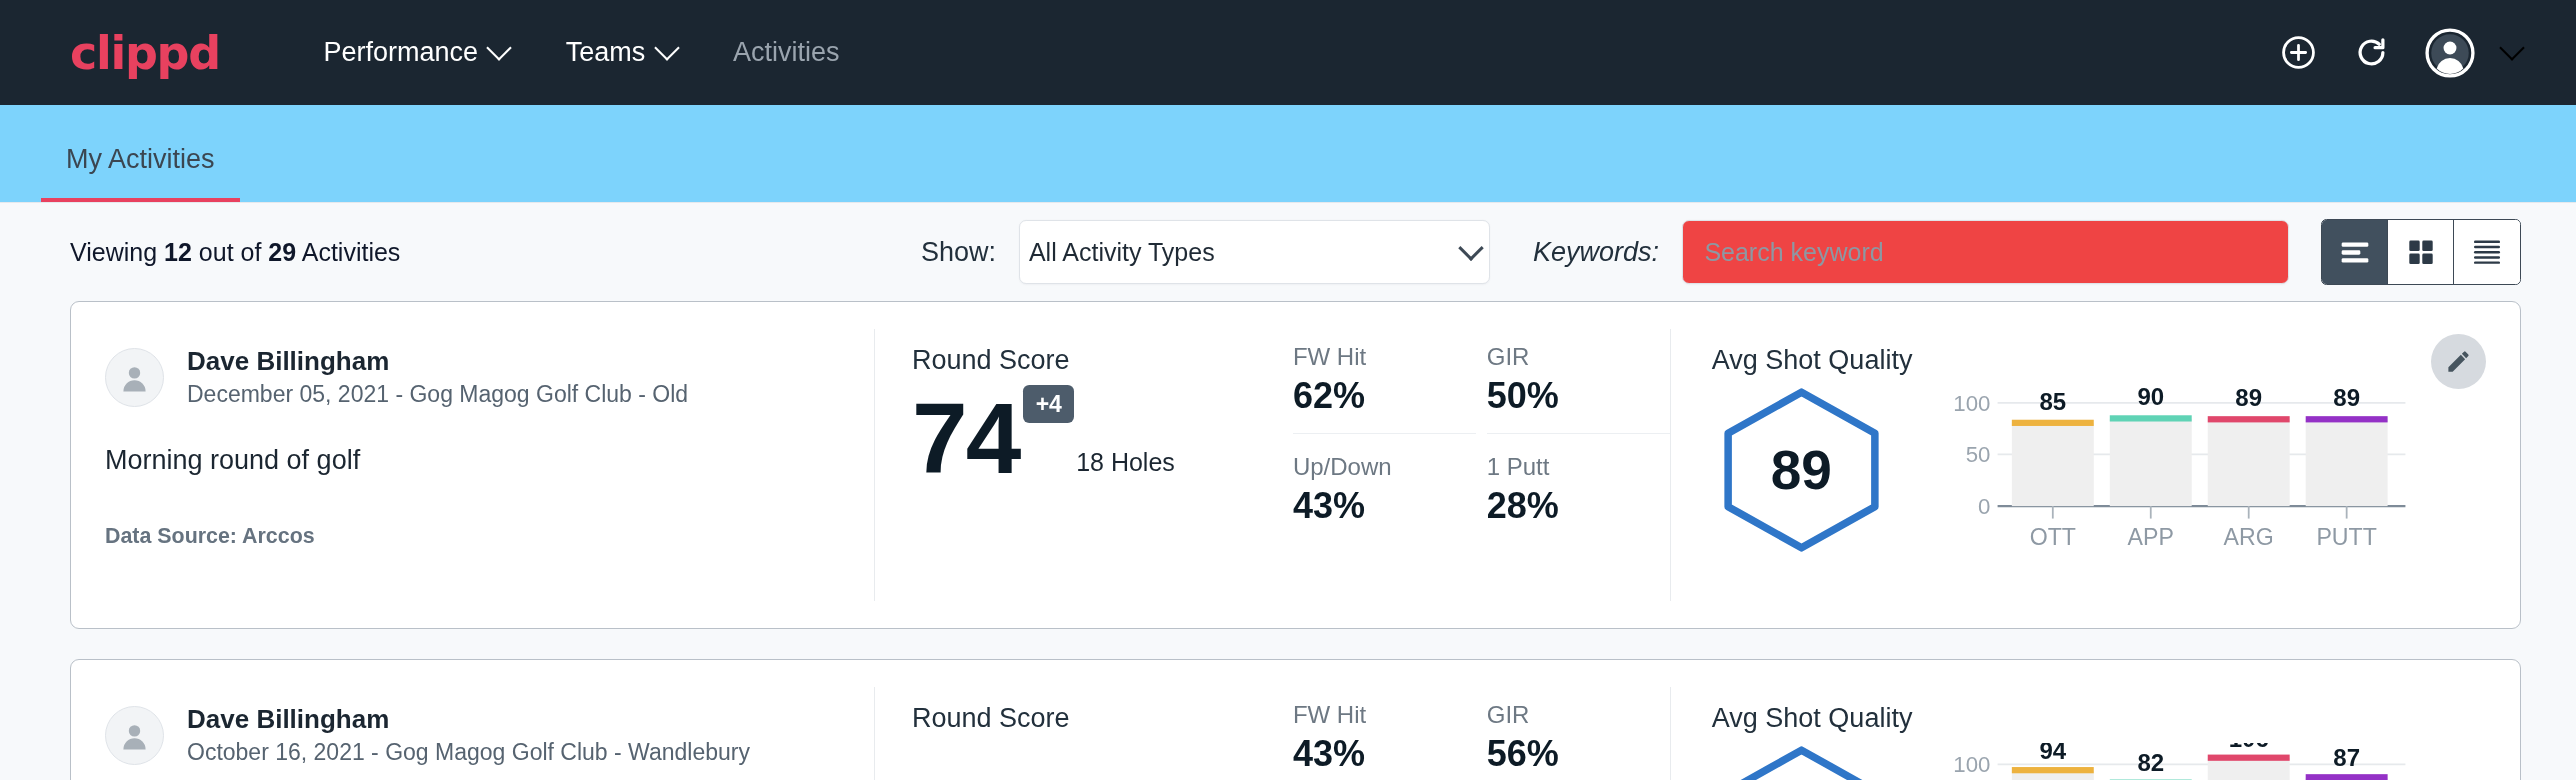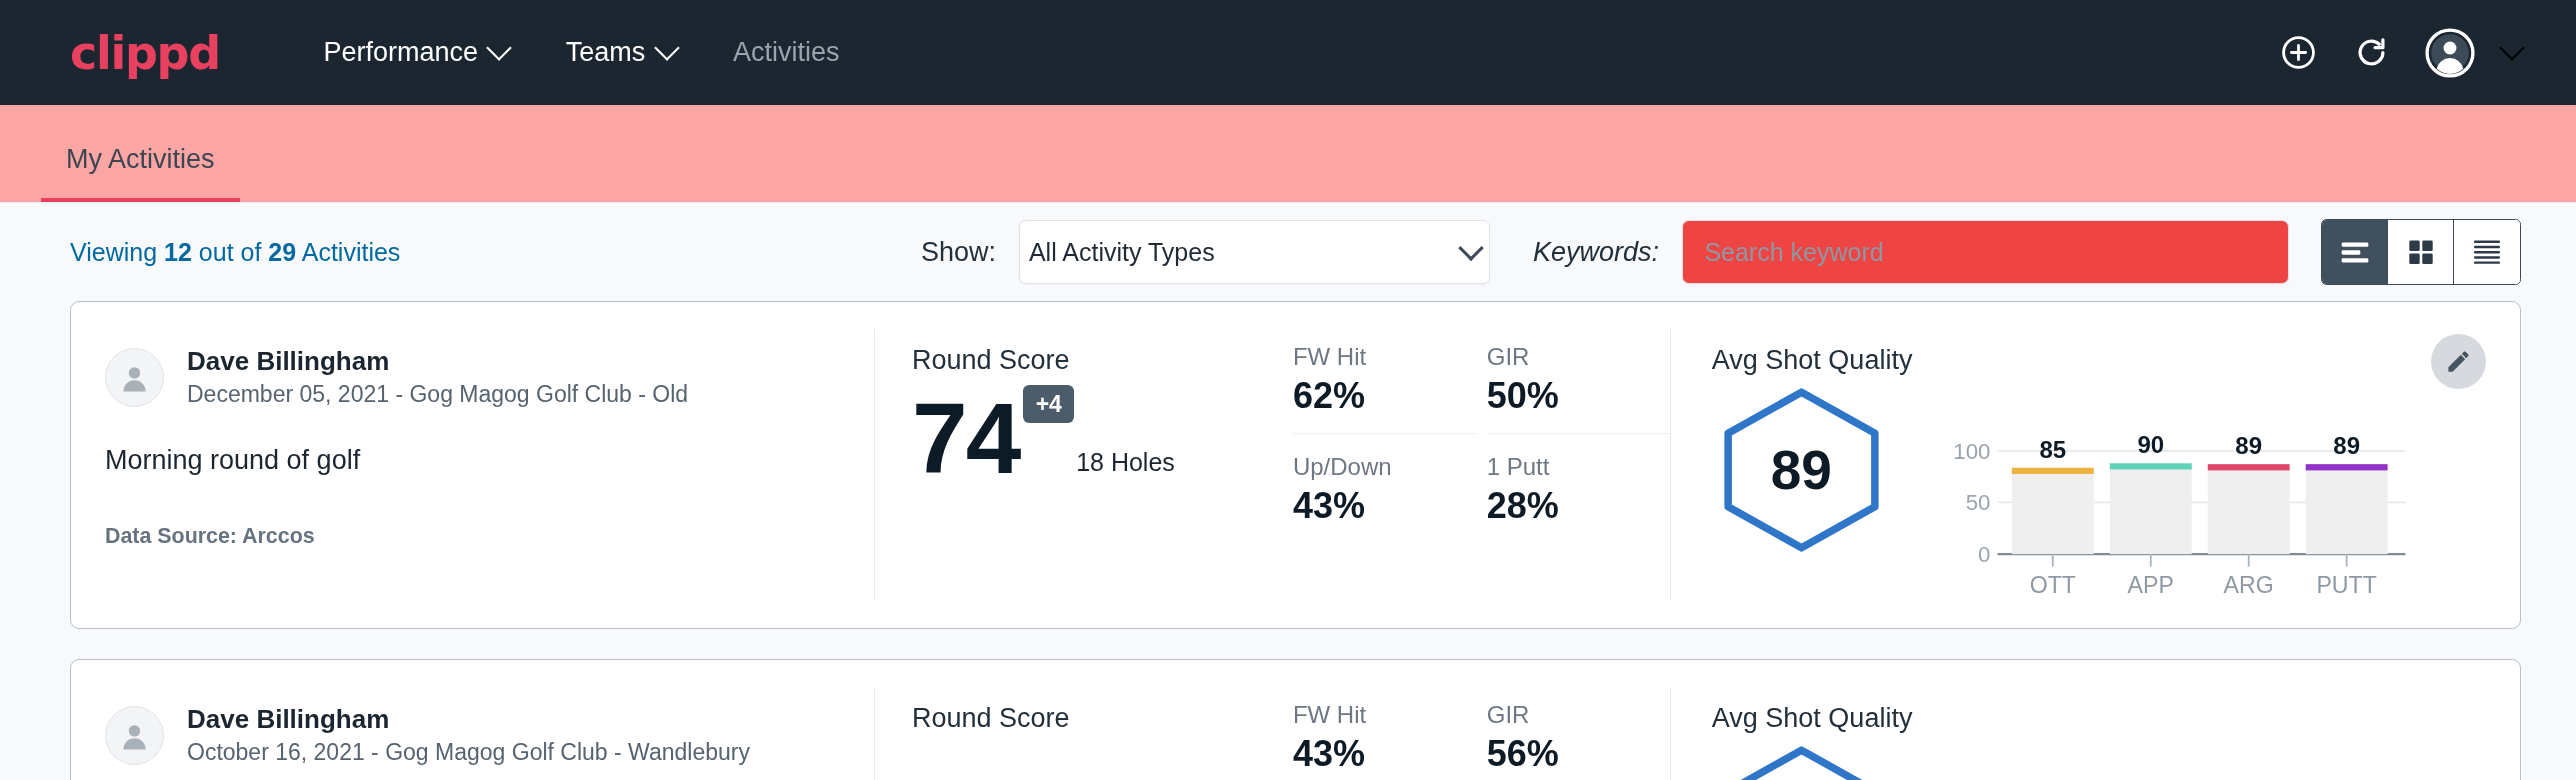--- a/index.html
+++ b/index.html
@@ -43,21 +43,21 @@
     transform: rotate(45deg) translate(-3.6px,-3.6px);
     flex: none;
   }
   .nav-spacer { flex: 1; }
   .nav-icons { display: flex; align-items: center; gap: 34px; }
   .icon-btn { cursor: pointer; display: flex; align-items: center; justify-content: center; }
 
   
   .tabbar {
     height: 98px;
-    background: #fca5a5;
+    background: #7dd3fc;
     display: flex;
     align-items: flex-end;
     padding-left: 41px;
     border-bottom: 0.9px solid #e6e9ed;
   }
   .tab {
     font-size: 27px;
     color: #46505a;
     padding: 0 25px 23px 25px;
     cursor: pointer;
@@ -65,21 +65,21 @@
   }
   .tab.active { border-bottom-color: #e8415f; color: #3b4651; }
 
   
   .toolbar {
     height: 98px;
     display: flex;
     align-items: center;
     padding: 0 55px 0 70px;
   }
-  .viewing { font-size: 25px; color: #0369a1; }
+  .viewing { font-size: 25px; color: #0f172a; }
   .viewing b { font-weight: 700; }
   .tb-spacer { flex: 1; }
   .tb-label { font-size: 27px; color: #22303c; margin-right: 23px; white-space: nowrap; }
 
   .select {
     width: 471px; height: 64px;
     background: #fff;
     border: 0.9px solid #dfe3e8;
     border-radius: 7.1px;
     display: flex; align-items: center;
@@ -204,21 +204,21 @@
   .quality-body { display: flex; align-items: flex-start; margin-top: 9px; }
   .hexwrap { width: 187px; flex: none; position: relative; }
   .hexnum {
     position: absolute;
     top: 0; left: 0; width: 179px; height: 170px;
     display: flex; align-items: center; justify-content: center;
     font-size: 55px; font-weight: 700; color: #0d1b26;
   }
 
   
-  .chart { margin-left: 25px; position: relative; width: 482px; height: 196px; margin-top: 48px; }
+  .chart { margin-left: 25px; position: relative; width: 482px; height: 196px; }
   .chart svg { display: block; }
 
   .edit-btn {
     position: absolute;
     top: 32px; right: 34px;
     width: 55px; height: 55px;
     border-radius: 50%;
     background: #d6dadf;
     display: flex; align-items: center; justify-content: center;
     cursor: pointer;

